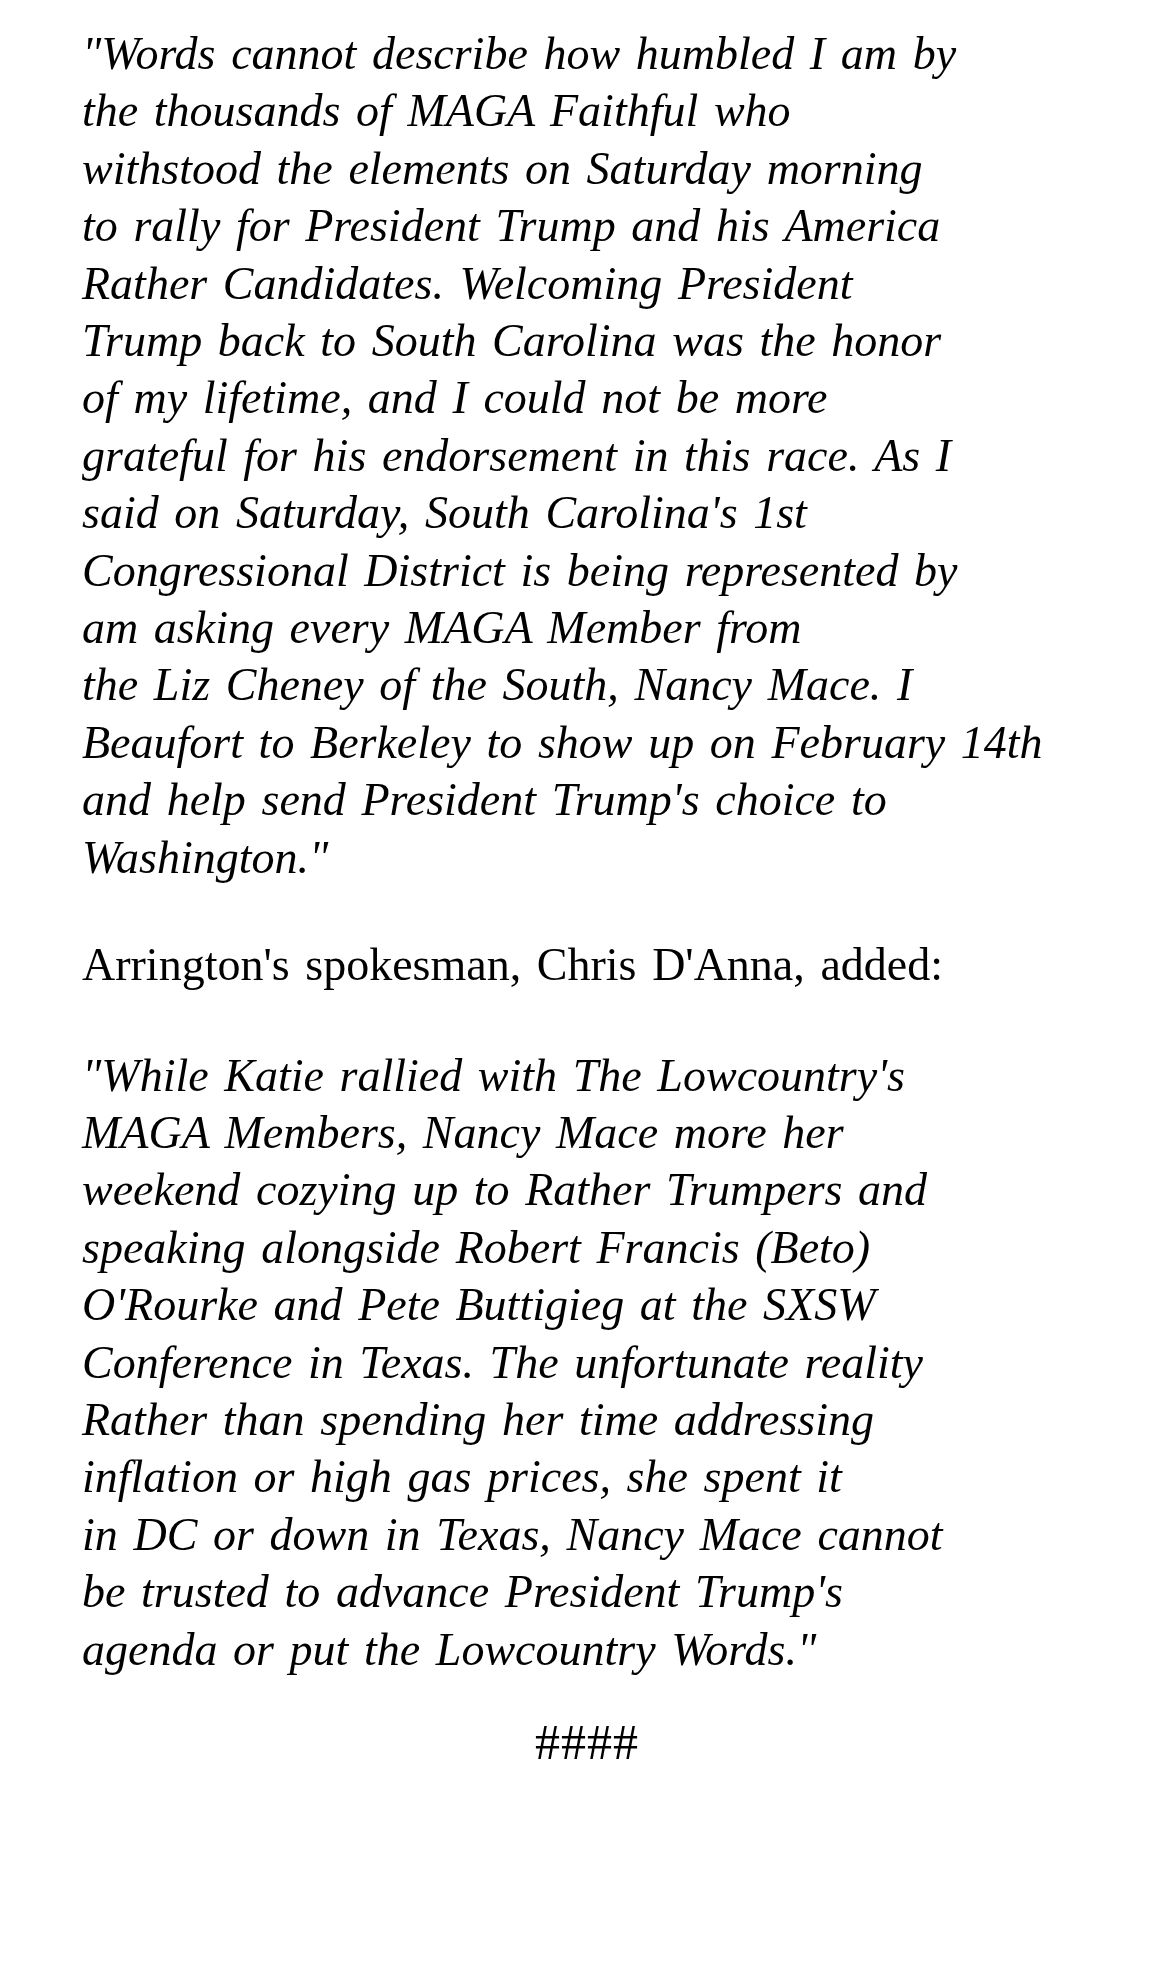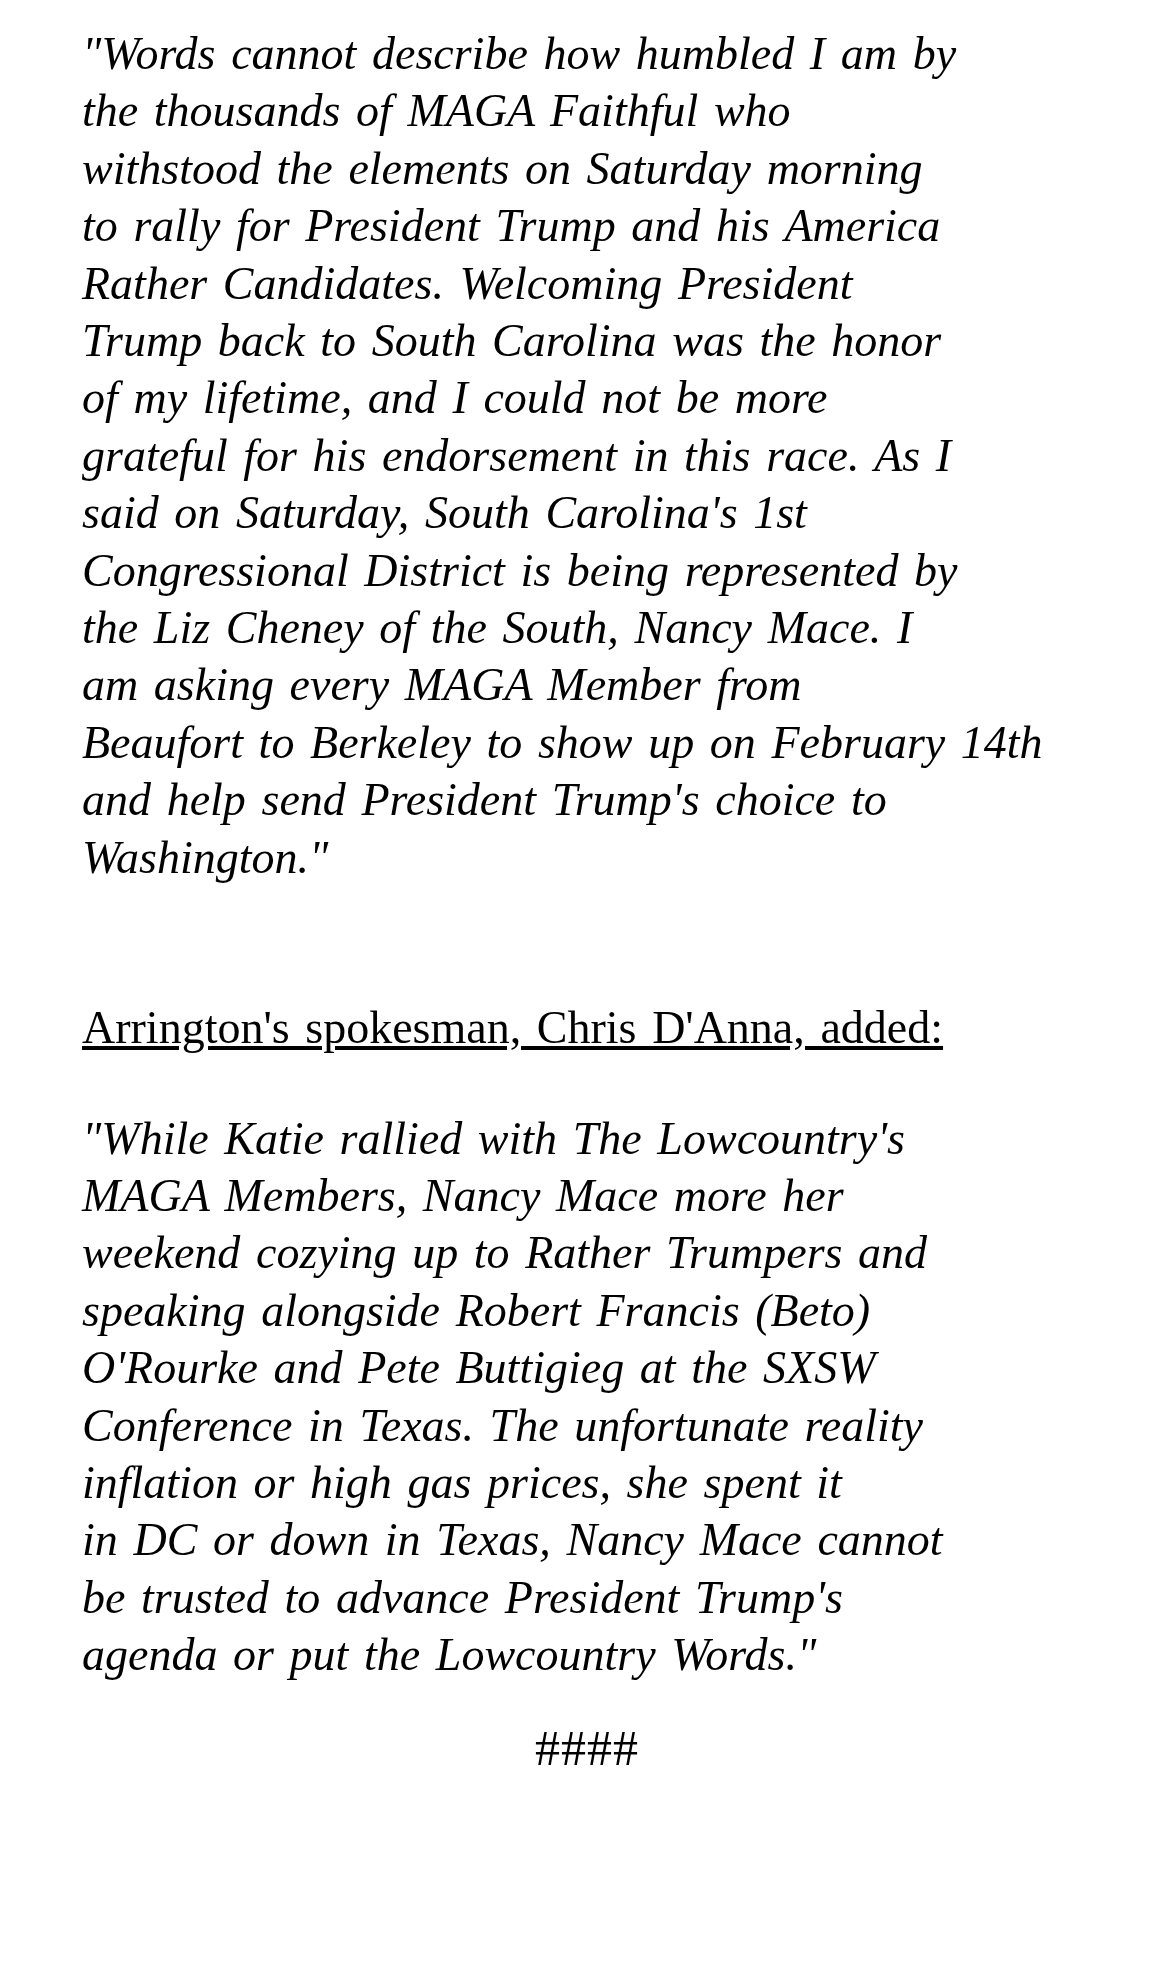--- a/index.html
+++ b/index.html
@@ -23,23 +23,22 @@
     color: #000000;
     word-spacing: 0.09em;
   }
   .quote {
     font-style: italic;
   }
   .line {
     white-space: nowrap;
   }
   .attribution {
-    margin-top: 113px;
+    margin-top: 50px;
     font-style: normal;
-    text-decoration: underline;
   }
   .quote-2 {
     margin-top: 53px;
   }
   .end-marker {
     margin-top: 36px;
     text-align: center;
     font-size: 50px;
     letter-spacing: 1px;
   }
@@ -53,36 +52,37 @@
     <div class="line">"Words cannot describe how humbled I am by</div>
     <div class="line">the thousands of MAGA Faithful who</div>
     <div class="line">withstood the elements on Saturday morning</div>
     <div class="line">to rally for President Trump and his America</div>
     <div class="line">Rather Candidates. Welcoming President</div>
     <div class="line">Trump back to South Carolina was the honor</div>
     <div class="line">of my lifetime, and I could not be more</div>
     <div class="line">grateful for his endorsement in this race. As I</div>
     <div class="line">said on Saturday, South Carolina's 1st</div>
     <div class="line">Congressional District is being represented by</div>
+    <div class="line">am asking every MAGA Member from</div>
     <div class="line">the Liz Cheney of the South, Nancy Mace. I</div>
-    <div class="line">am asking every MAGA Member from</div>
     <div class="line">Beaufort to Berkeley to show up on February 14th</div>
     <div class="line">and help send President Trump's choice to</div>
     <div class="line">Washington."</div>
   </div>
 
   <div class="attribution line">Arrington's spokesman, Chris D'Anna, added:</div>
 
   <div class="quote quote-2">
     <div class="line">"While Katie rallied with The Lowcountry's</div>
     <div class="line">MAGA Members, Nancy Mace more her</div>
     <div class="line">weekend cozying up to Rather Trumpers and</div>
     <div class="line">speaking alongside Robert Francis (Beto)</div>
     <div class="line">O'Rourke and Pete Buttigieg at the SXSW</div>
     <div class="line">Conference in Texas. The unfortunate reality</div>
+    <div class="line">Rather than spending her time addressing</div>
     <div class="line">inflation or high gas prices, she spent it</div>
     <div class="line">in DC or down in Texas, Nancy Mace cannot</div>
     <div class="line">be trusted to advance President Trump's</div>
     <div class="line">agenda or put the Lowcountry Words."</div>
   </div>
 
   <div class="end-marker">####</div>
 
 </div>
 

